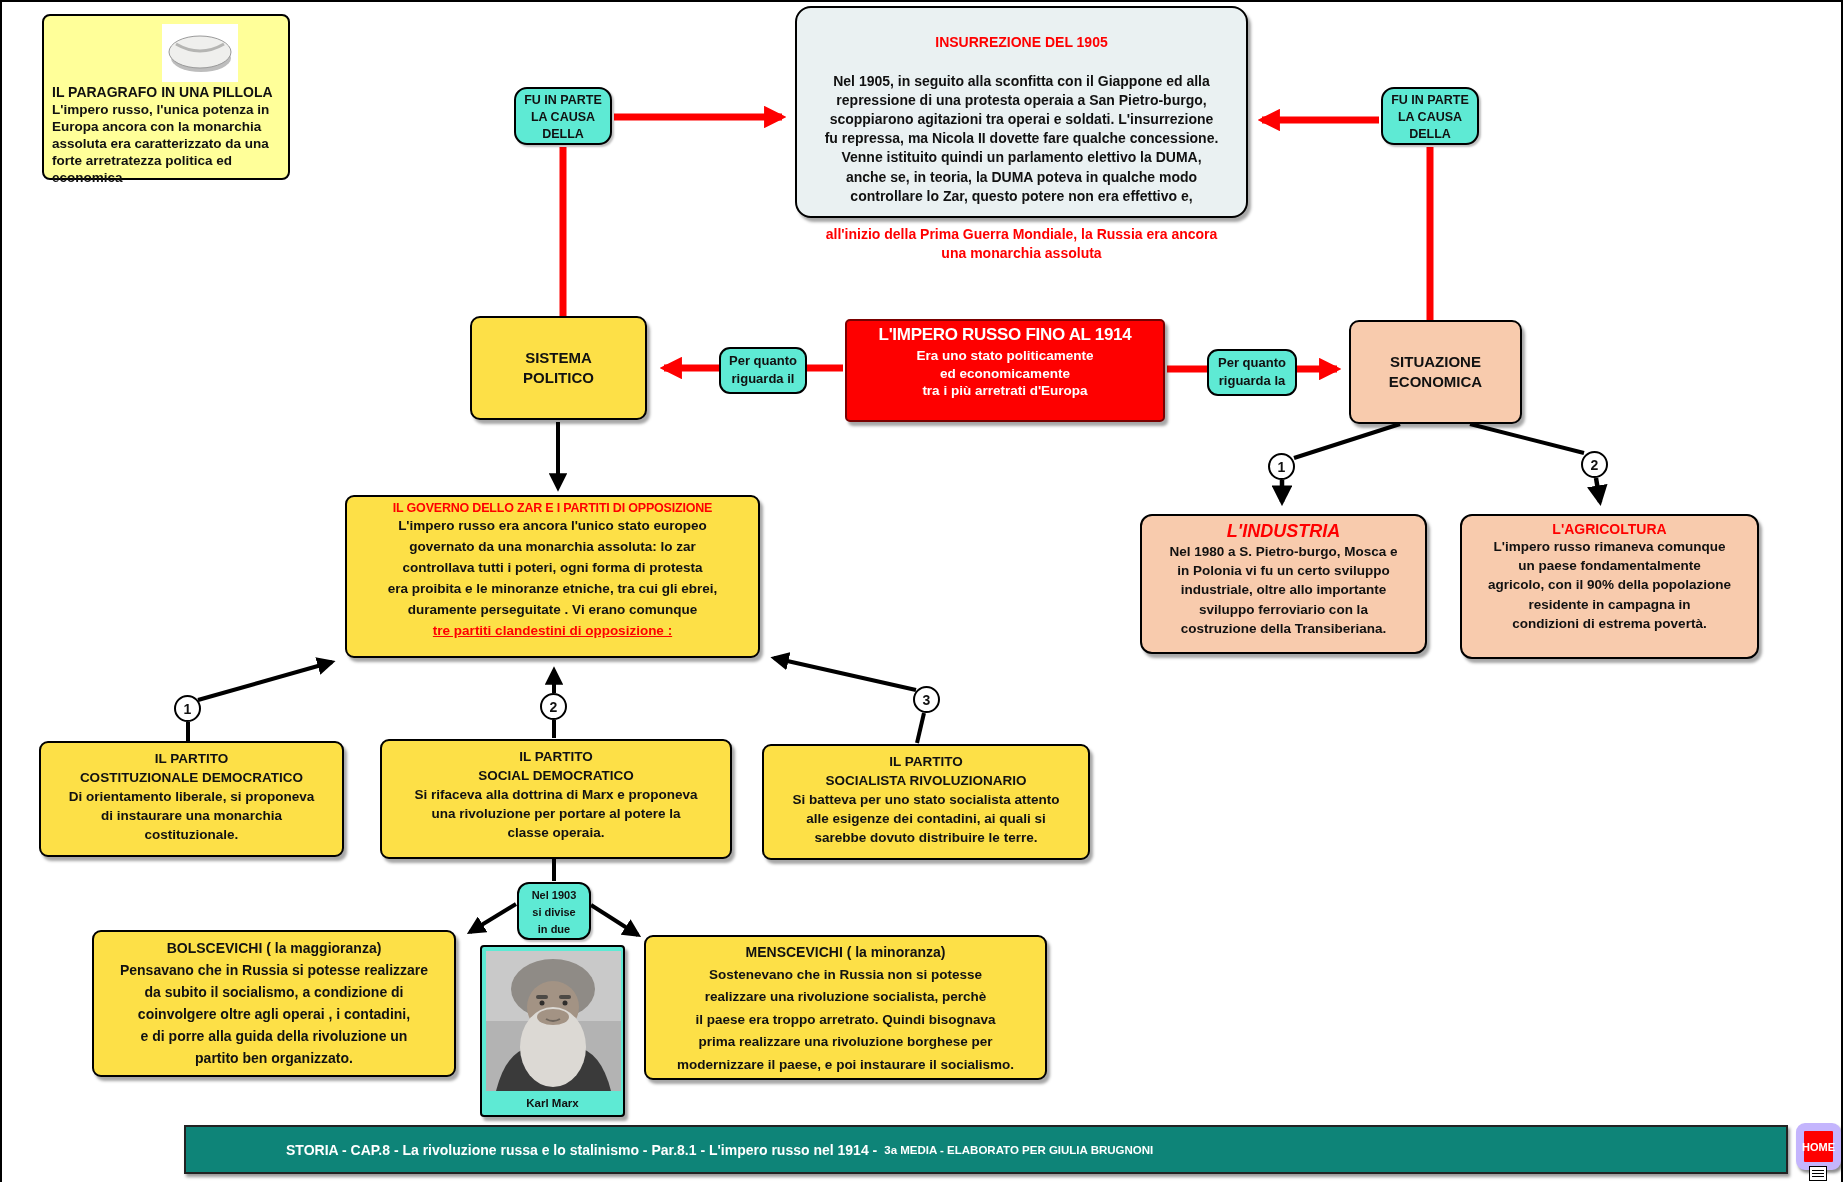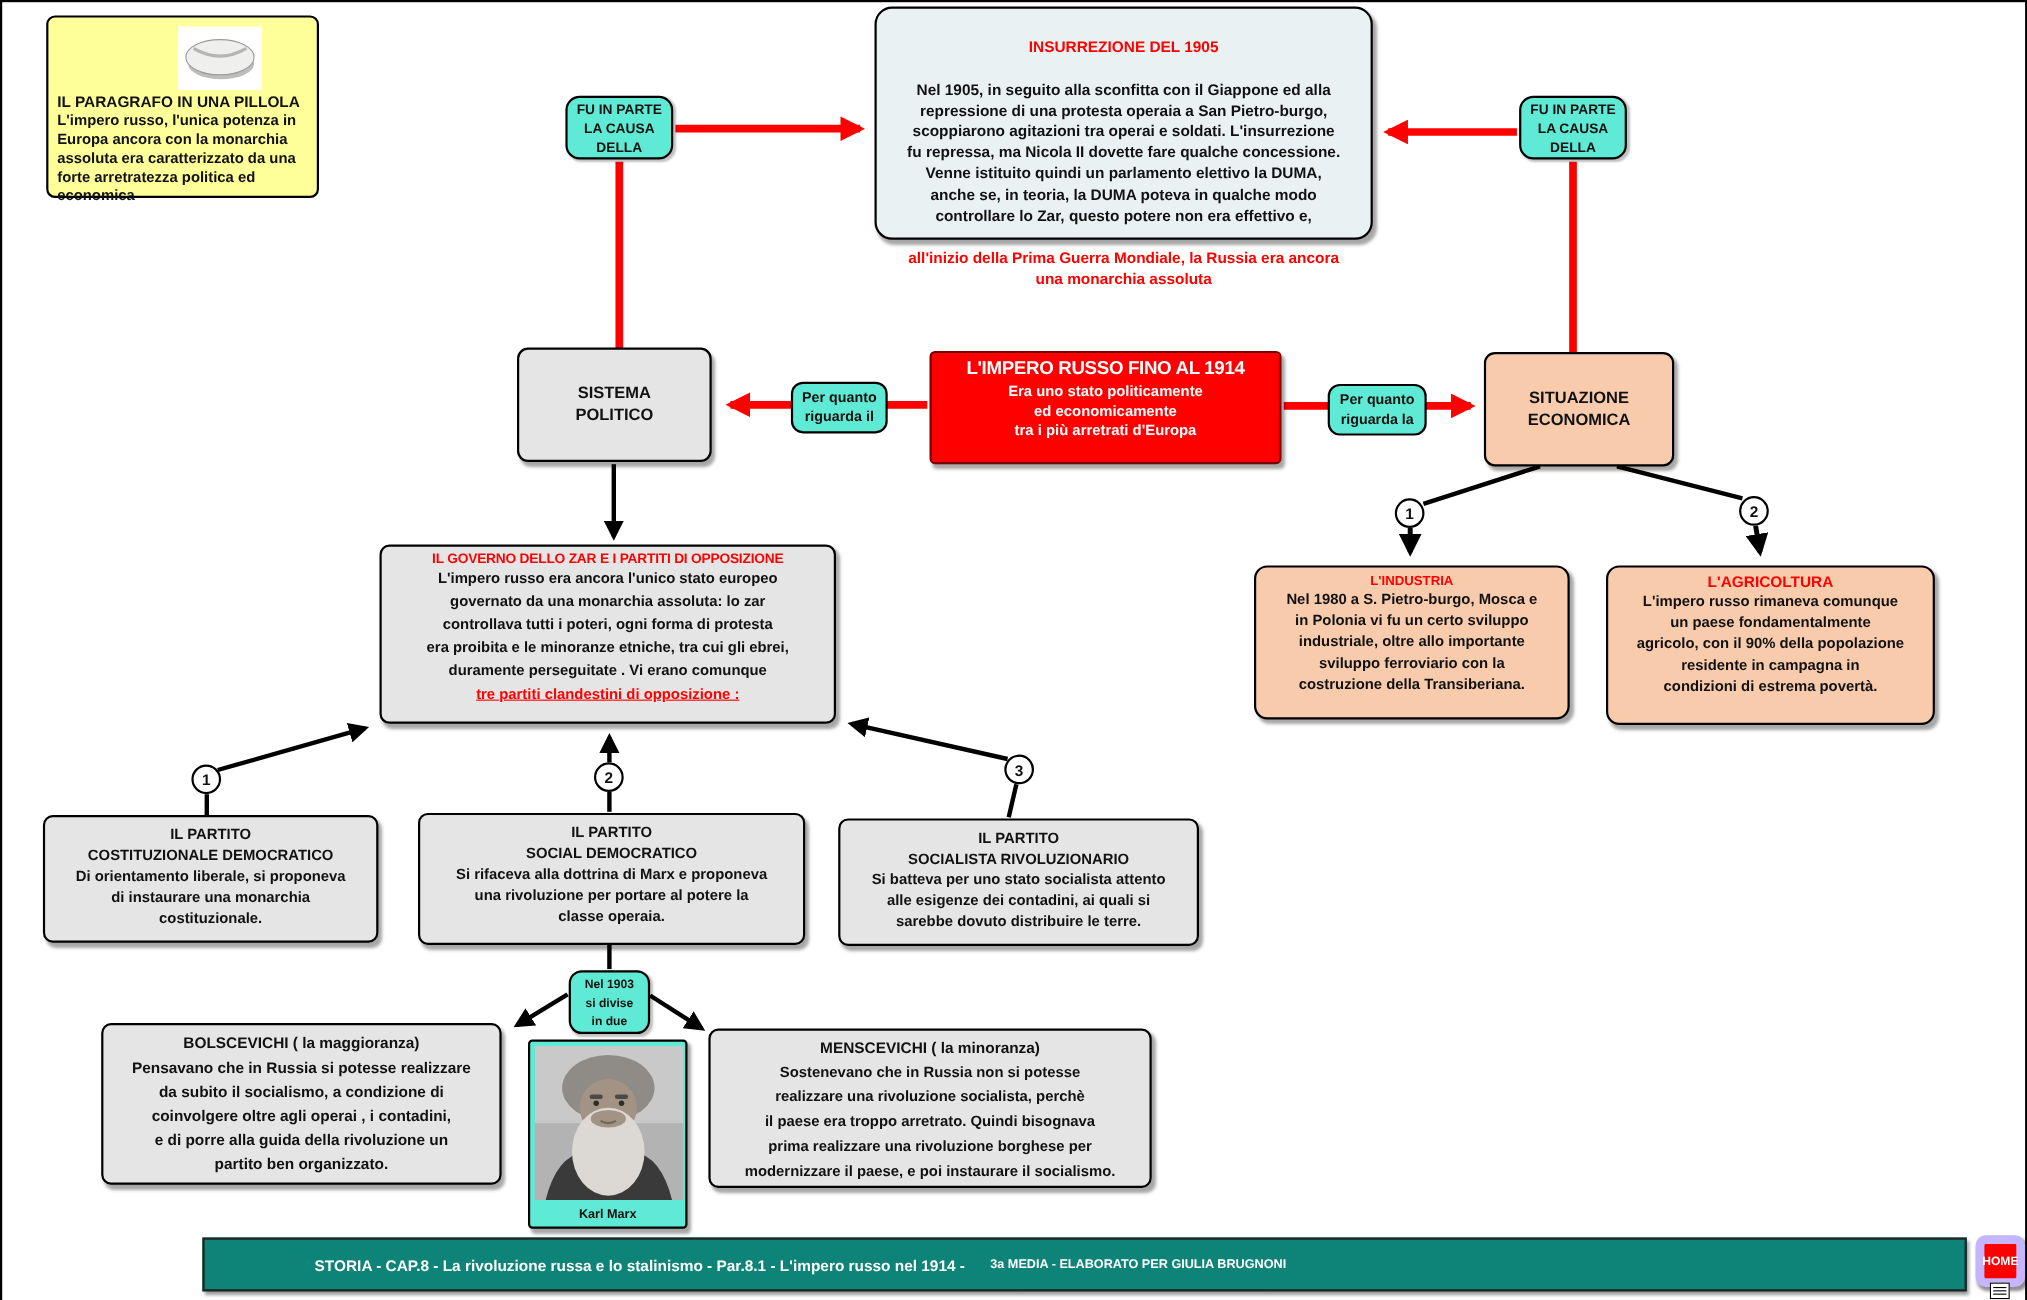--- a/index.html
+++ b/index.html
@@ -2,21 +2,21 @@
 <html><head>
 <meta charset="utf-8">
 <style>
   html,body{margin:0;padding:0;background:#fff;}
   body{font-family:"Liberation Sans",sans-serif;font-weight:700;color:#111;}
   #stage{position:relative;width:1843px;height:1182px;background:#fff;overflow:hidden;
          border:2px solid #000;border-bottom:none;box-sizing:border-box;}
   .abs{position:absolute;box-sizing:border-box;}
   .node{border:2px solid #000;box-shadow:3px 4px 3px rgba(0,0,0,.35);text-align:center;z-index:2;}
   .pre{white-space:pre-line;}
-  .blue{background:#e5e5e5;}
+  .blue{background:#fde047;}
   .peach{background:#F8CBAD;}
   .gray{background:#EAF1F2;}
   .whitebox{background:#5eead4;}
   .red-t{color:#FE0000;}
   .w{color:#fff;}
   .circle{width:27px;height:27px;border-radius:50%;background:#fff;border:2.5px solid #000;
           z-index:3;display:flex;align-items:center;justify-content:center;font-size:14px;}
   svg.lines{position:absolute;left:0;top:0;z-index:1;}
   .footer-bar{background:#0E8478;border:2px solid #222;color:#fff;display:flex;align-items:center;z-index:2;box-shadow:2px 3px 3px rgba(0,0,0,.4);}
   .home-btn{background:#FE0000;border:8px solid #c4b5fd;border-radius:9px;color:#fff;display:flex;align-items:center;justify-content:center;
@@ -121,21 +121,21 @@
 controllava tutti i poteri, ogni forma di protesta
 era proibita e le minoranze etniche, tra cui gli ebrei,
 duramente perseguitate . Vi erano comunque</div>
     <div class="red-t" style="font-size:13.5px;line-height:21px;text-decoration:underline;">tre partiti clandestini di  opposizione :</div>
   </div>
 
   <div class="abs circle" style="left:1266px;top:451px;">
       <span>1</span>
     </div>
   <div class="abs node peach" style="left:1138px;top:512px;width:287px;height:140px;border-radius:12px;padding-top:5px;">
-    <div class="red-t" style="font-size:12px;">L'INDUSTRIA</div>
+    <div class="red-t" style="font-size:18px;font-style:italic;">L'INDUSTRIA</div>
     <div class="pre" style="font-size:13.5px;line-height:19.2px;">Nel 1980 a S. Pietro-burgo, Mosca e
 in Polonia vi  fu un certo sviluppo
 industriale, oltre allo importante
 sviluppo ferroviario con la
 costruzione della Transiberiana.</div>
   </div>
 
   <div class="abs circle" style="left:1579px;top:449px;">
       <span>2</span>
     </div>
@@ -215,21 +215,21 @@
     <div style="font-size:14px;line-height:22.5px;">MENSCEVICHI ( la minoranza)</div>
     <div class="pre" style="font-size:13.5px;line-height:22.5px;">Sostenevano che in Russia non si potesse
 realizzare una rivoluzione socialista, perchè
 il paese era troppo arretrato. Quindi bisognava
 prima realizzare una rivoluzione borghese per
 modernizzare il paese, e poi instaurare il socialismo.</div>
   </div>
 
   <div class="abs footer-bar" style="left:182px;top:1123px;width:1604px;height:49px;padding-left:100px;">
     <span style="font-size:14px;">STORIA - CAP.8 - La rivoluzione russa e lo stalinismo - Par.8.1 - L'impero russo nel 1914 -</span>
-    <span style="font-size:11.5px;margin-left:23px;">3a MEDIA - ELABORATO  PER GIULIA BRUGNONI</span>
+    <span style="font-size:11.5px;margin-left:7px;">3a MEDIA - ELABORATO  PER GIULIA BRUGNONI</span>
   </div>
   <div class="abs home-btn" style="left:1794px;top:1121px;width:45px;height:47px;">
     <span>HOME</span>
   </div>
   <div class="abs doc-icon" style="left:1807px;top:1164px;">
     <i></i>
       <i></i>
       <i></i>
   </div>
 

